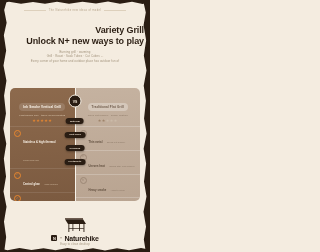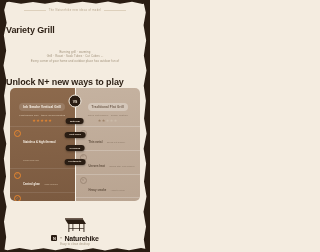--- a/index.html
+++ b/index.html
@@ -26,25 +26,25 @@
     clip-path:polygon(0 100%,100% 100%,100% 45%,94% 0,86% 55%,78% 5%,70% 60%,62% 8%,54% 55%,45% 2%,37% 58%,29% 6%,21% 52%,13% 3%,5% 55%,0 10%);}
 
   .kicker{
     position:absolute;top:9px;left:0;right:0;
     text-align:center;font-size:2.6px;letter-spacing:.35px;
     color:#b5a389;display:flex;align-items:center;justify-content:center;gap:3px;
   }
   .kicker .rule{height:1px;width:22px;background:#ddd0bc;display:block;}
 
   .title{
-    position:absolute;top:25px;left:6px;right:6px;text-align:left;
+    position:absolute;top:25px;left:6px;right:6px;text-align:right;
     color:#2c1f14;font-weight:bold;font-size:9px;line-height:11px;
     letter-spacing:-.1px;
   }
-  .title .l2{display:block;margin-top:41px;}
+  .title .l2{display:block;}
 
   .subs{position:absolute;top:50px;left:8px;right:8px;text-align:center;}
   .subs div{font-size:2.9px;line-height:4.4px;color:#a2937c;letter-spacing:.1px;}
 
   
   .compare{
     position:absolute;top:88px;left:10px;right:10px;height:113px;
     display:flex;border-radius:5px;overflow:hidden;
   }
   .col{flex:1;display:flex;flex-direction:column;position:relative;}

